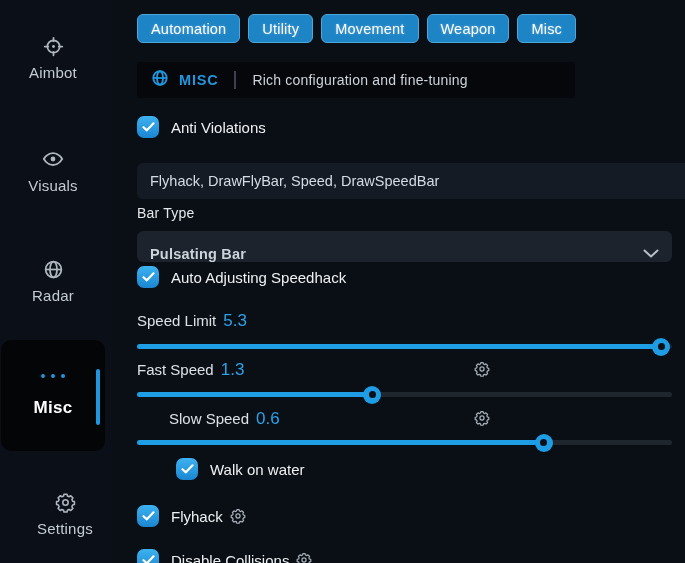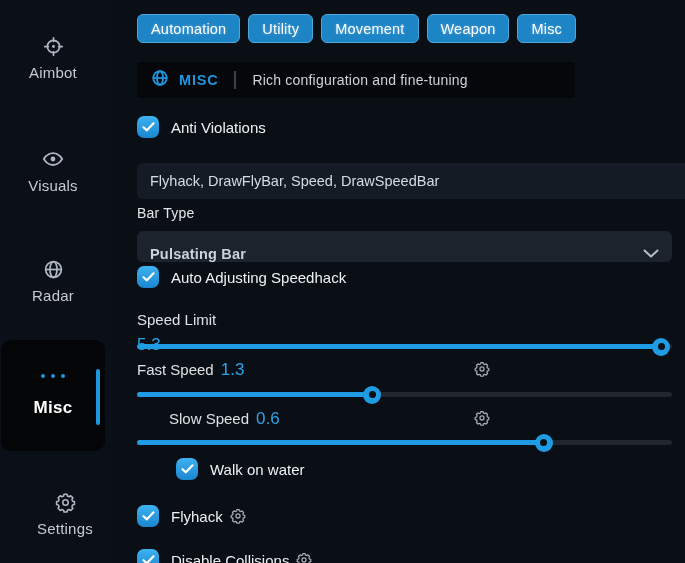--- a/index.html
+++ b/index.html
@@ -189,21 +189,21 @@
 
   <div class="chk-row" style="top:266px;">
     <span class="chk">
       <svg viewBox="0 0 14 11" width="13" height="10" fill="none" stroke="#fff" stroke-width="2.4" stroke-linecap="round" stroke-linejoin="round">
           <polyline points="1.5,5.8 5.2,9.2 12.5,1.5"></polyline>
         </svg>
     </span>
     <span class="lbl">Auto Adjusting Speedhack</span>
   </div>
 
-  <div class="sld-label" style="top:311px;flex-direction:column;">
+  <div class="sld-label" style="top:311px;">
     <span class="n">Speed Limit</span>
     <span class="v">5.3</span>
   </div>
   <div class="track" style="top:344px;">
     <div class="fill" style="width: 98%;"></div>
     <div class="handle" style="left: 98%;"></div>
   </div>
 
   <div class="sld-label" style="top:360px;">
     <span class="n">Fast Speed</span>

